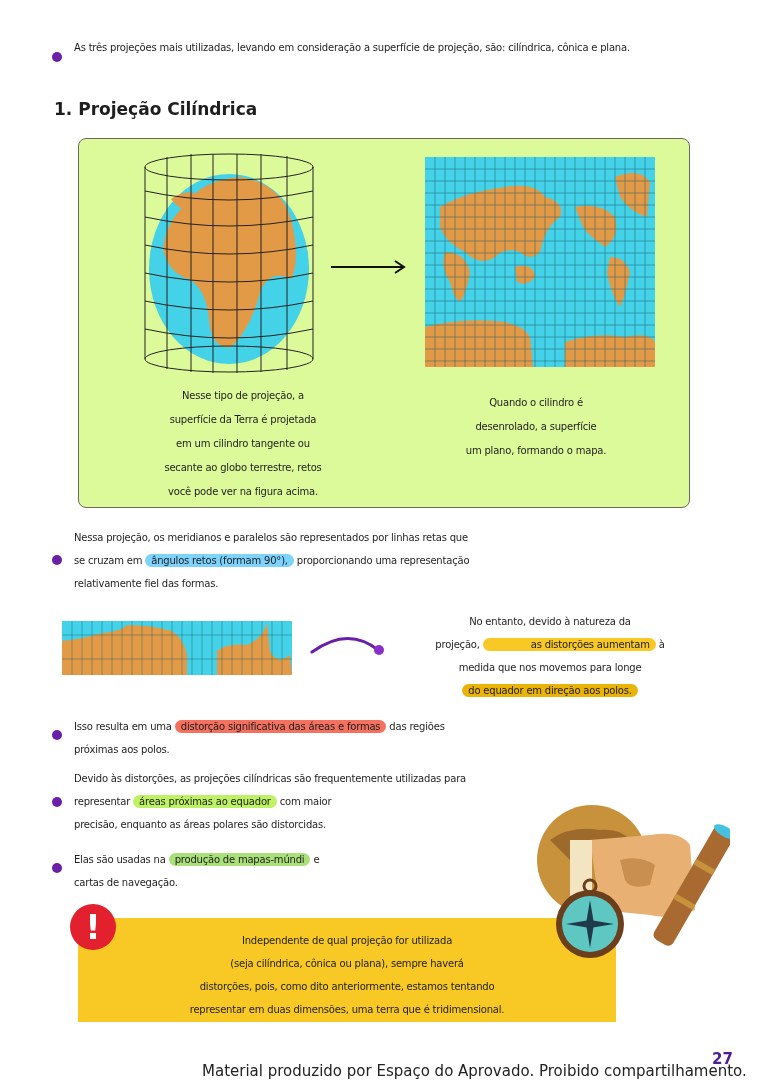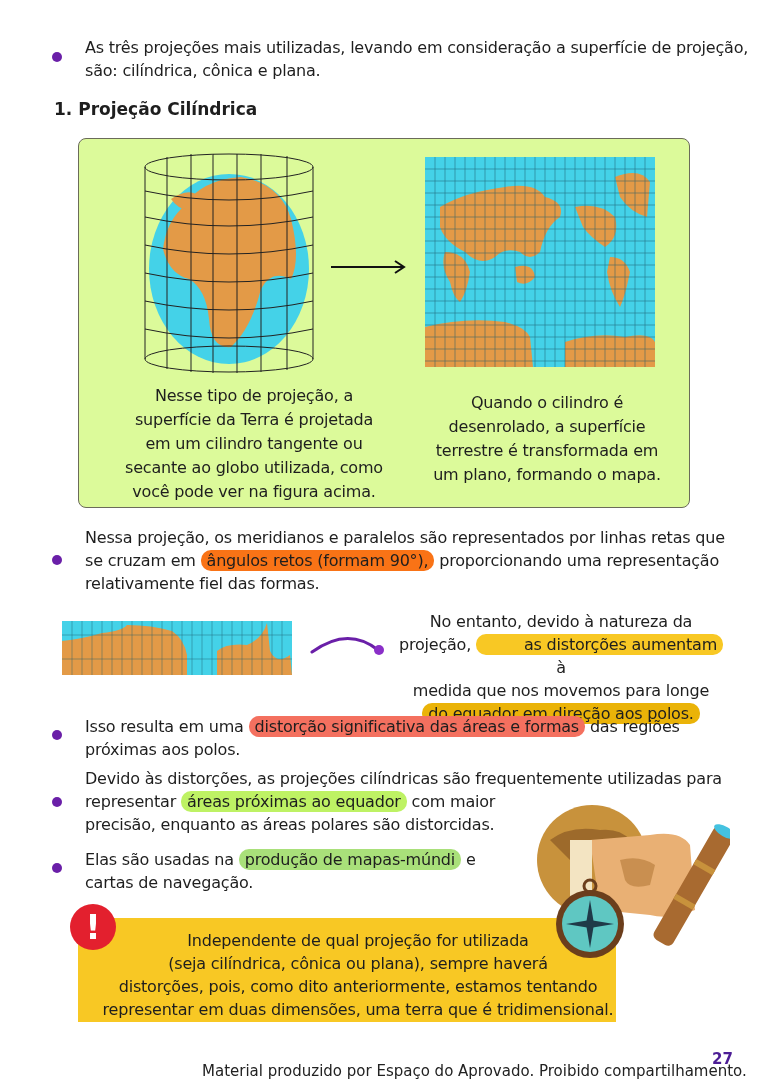--- a/index.html
+++ b/index.html
@@ -1,19 +1,19 @@
 <!DOCTYPE html>
 <html><head>
 <meta charset="utf-8">
 <style>
   html, body { margin: 0; padding: 0; background: #ffffff; }
   body { width: 768px; height: 1086px; position: relative; overflow: hidden;
          font-family: "DejaVu Sans", sans-serif; color: #1e1e1e; }
   .abs { position: absolute; }
-  .txt { font-size: 16px; line-height: 23px; letter-spacing: -0.2px; margin-left: 11px; }
+  .txt { font-size: 10px; line-height: 23px; letter-spacing: -0.2px; }
   .bullet { position: absolute; width: 10px; height: 10px; border-radius: 50%; background: #6a1fa8; }
   .hl { border-radius: 10px; padding: 1px 6px; }
   .h1 { font-family: "DejaVu Sans", sans-serif; font-weight: bold; font-size: 17px; }
   .green-box { position: absolute; left: 78px; top: 138px; width: 612px; height: 370px;
                background: #dcfa9a; border: 1.5px solid #6b6b5a; border-radius: 8px; box-sizing: border-box; }
   .center { text-align: center; }
   .yellow-box { position: absolute; left: 78px; top: 918px; width: 538px; height: 104px; background: #f8c824; }
   .alert { position: absolute; left: 70px; top: 904px; width: 46px; height: 46px; border-radius: 50%;
            background: #e3202e; color: #fff; font-weight: bold; font-size: 34px; text-align: center; line-height: 46px; }
 </style>
@@ -106,37 +106,36 @@
         <line x1="0" y1="180" x2="230" y2="180"></line>
         <line x1="0" y1="192" x2="230" y2="192"></line>
         <line x1="0" y1="204" x2="230" y2="204"></line>
     </g>
   </svg>
 
   <div class="abs txt center" style="left:24px; top:245px; width:280px; line-height:24px;">
     <div>Nesse tipo de projeção, a</div>
     <div>superfície da Terra é projetada</div>
     <div>em um cilindro tangente ou</div>
-    <div>secante ao globo utilizada, como</div>
+    <div>secante ao globo terrestre, retos</div>
     <div>você pode ver na figura acima.</div>
   </div>
   <div class="abs txt center" style="left:322px; top:252px; width:270px; line-height:24px;">
     <div>Quando o cilindro é</div>
     <div>desenrolado, a superfície</div>
-    <div>terrestre é transformada em</div>
     <div>um plano, formando o mapa.</div>
   </div>
 </div>
 
 <div class="bullet" style="left:52px; top:555px;"></div>
 <div class="abs txt" style="left:74px; top:526px; width:680px;">
   <div>Nessa projeção, os meridianos e paralelos são representados por linhas retas que</div>
   <div>
     <span>se cruzam em</span>
-    <span class="hl" style="background:#f97316;">ângulos retos (formam 90°),</span>
+    <span class="hl" style="background:#7dd3fc;">ângulos retos (formam 90°),</span>
     <span>proporcionando uma representação</span>
   </div>
   <div>relativamente fiel das formas.</div>
 </div>
 
 <svg class="abs" style="left:62px; top:621px;" width="230" height="54" viewBox="0 0 230 54">
   <rect width="230" height="54" fill="#44d2e8"></rect>
   <path d="M0 20 Q20 18 40 12 Q60 10 65 4 Q90 4 110 10 Q122 18 125 34 L125 54 L0 54 Z" fill="#e39a47"></path>
   <path d="M155 30 Q165 22 185 24 Q200 18 205 2 L208 30 Q215 44 228 34 L230 54 L155 54 Z" fill="#e39a47"></path>
   <g stroke="#1d5c6c" stroke-width="0.6" opacity="0.7">

